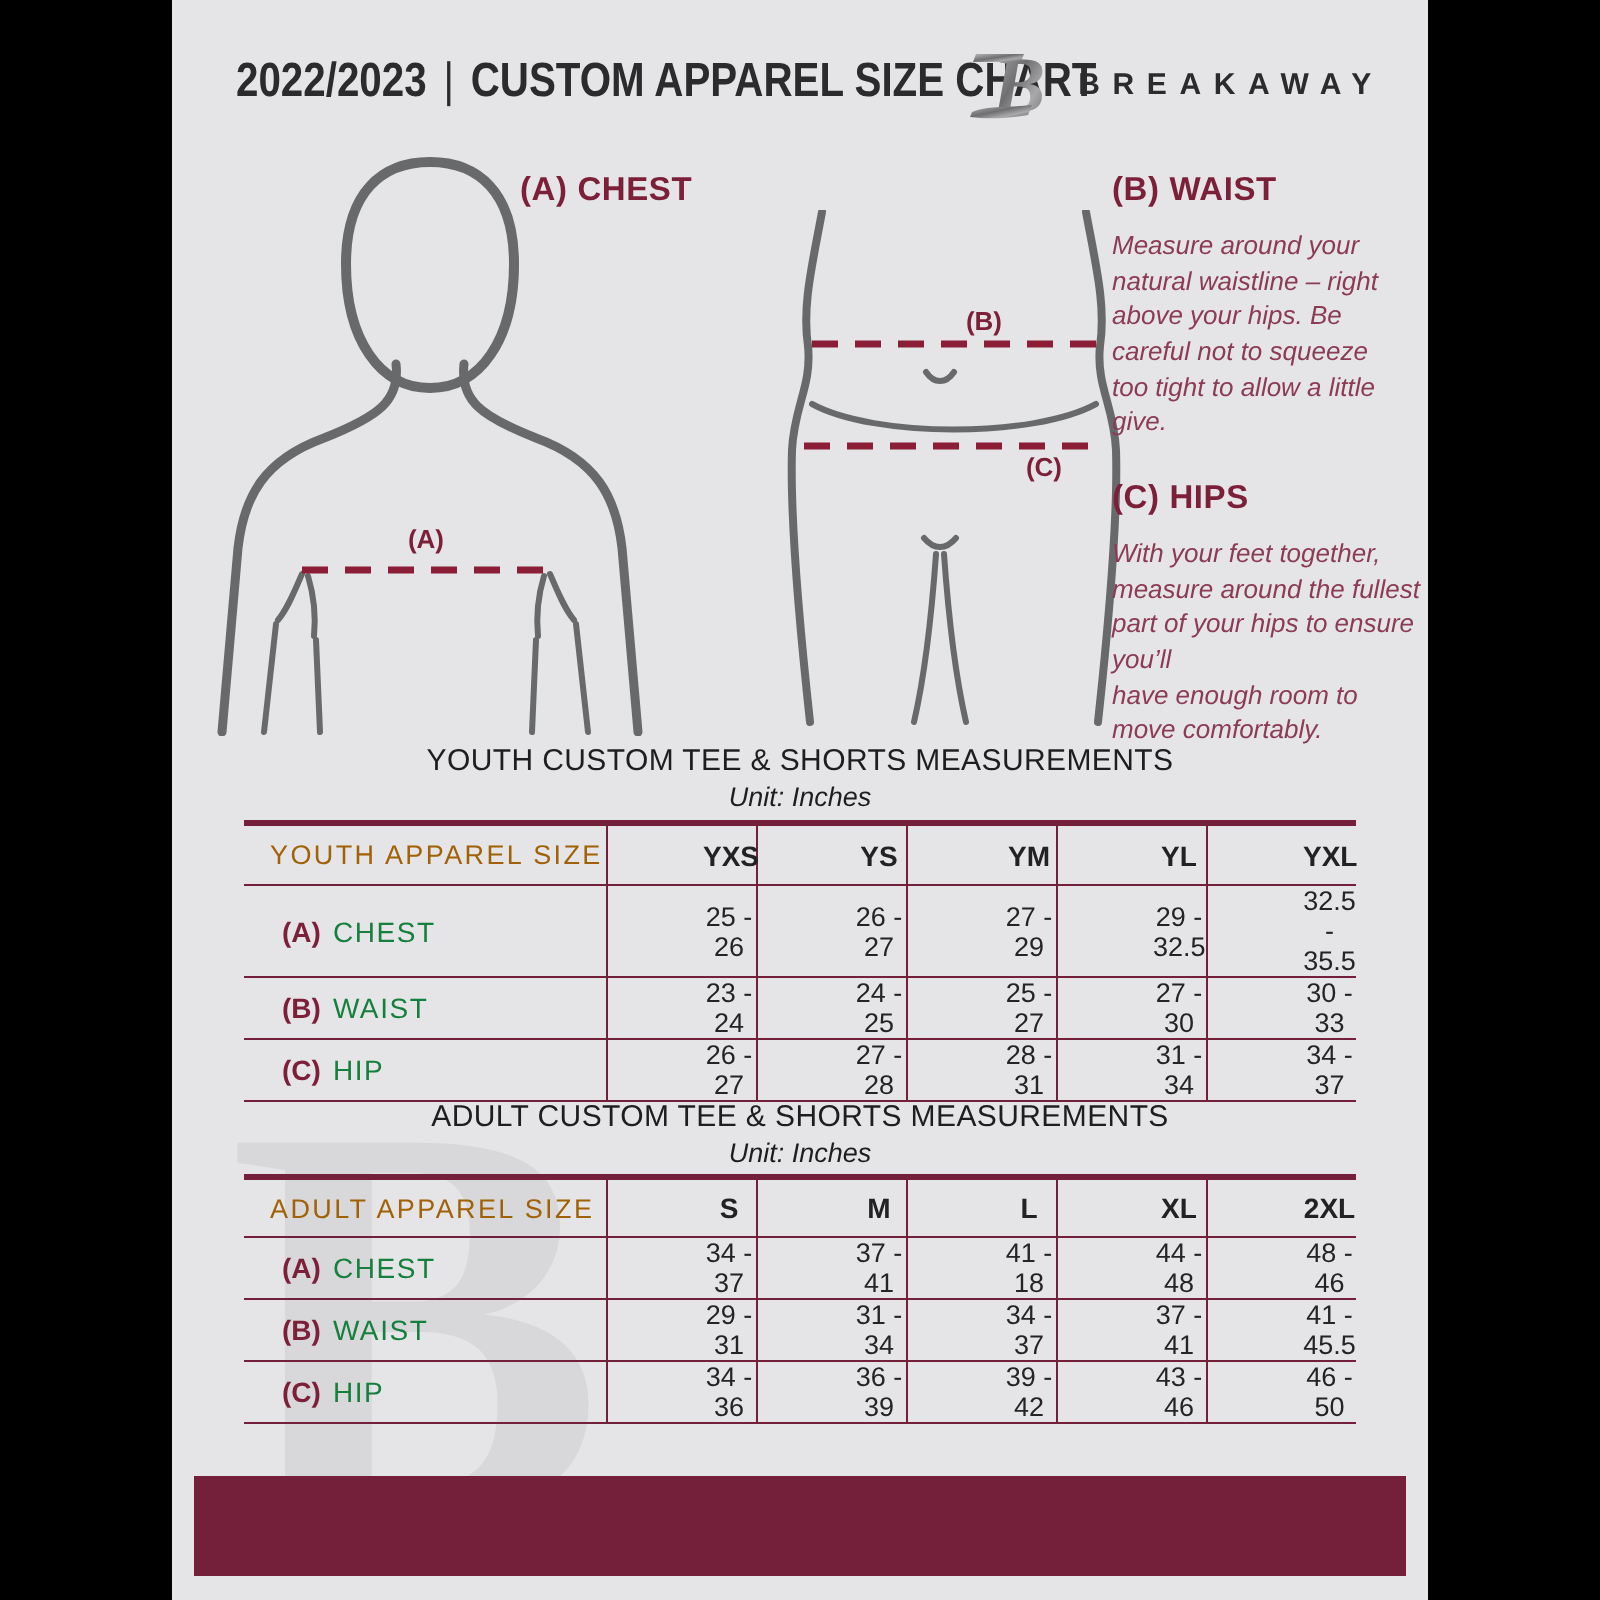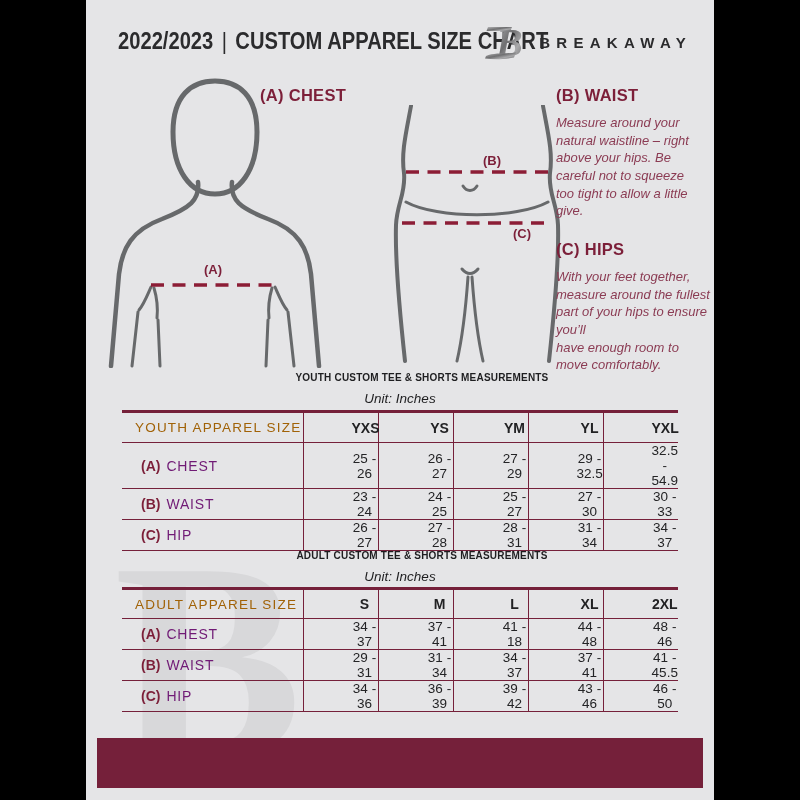--- a/index.html
+++ b/index.html
@@ -53,21 +53,21 @@
   .inst p{
     margin:0;font-size:13px;font-style:italic;color:var(--maroon-soft);
     line-height:1.36;white-space:pre-line;
   }
   .inst-a{left:174px;top:86px;width:158px;}
   .inst-b{left:470px;top:86px;width:146px;}
   .inst-c{left:470px;top:240px;width:156px;}
   
   .sec-title{
     position:absolute;left:0;width:100%;text-align:center;z-index:2;
-    font-size:10px;font-weight:bold;color:#1e1e20;letter-spacing:0.2px;margin-left:22px;
+    font-size:15px;font-weight:normal;color:#1e1e20;letter-spacing:0.2px;
   }
   .sec-unit{
     position:absolute;left:0;width:100%;text-align:center;z-index:2;
     font-size:13.5px;font-style:italic;color:#1e1e20;
   }
   .youth-title{top:372px;}  .youth-unit{top:391px;}
   .adult-title{top:550px;}  .adult-unit{top:569px;}
   
   .size-table{
     position:absolute;left:36px;z-index:2;width:556px;
@@ -88,21 +88,21 @@
   .youth-table tr{height:31px;}
   .adult-table tr{height:30px;}
   .size-table th{font-size:14px;font-weight:bold;color:#222224;text-align:center;}
   .size-table th.size-col{
     text-align:left;padding-left:13px;font-weight:normal;font-size:13.5px;
     letter-spacing:1.2px;color:#a16207;
   }
   .size-table td{font-size:13.5px;color:var(--dark);text-align:center;}
   .size-table td.row-label{text-align:left;padding-left:19px;font-size:14px;}
   .row-label .k{color:var(--maroon-head);font-weight:bold;margin-right:6px;}
-  .row-label .lbl{color:#701a75;letter-spacing:0.8px;}
+  .row-label .lbl{color:#15803d;letter-spacing:0.8px;}
   
   .footer-bar{
     position:absolute;left:11px;top:738px;width:606px;height:50px;
     background:var(--maroon);z-index:3;
   }
 </style>
 </head>
 <body>
 
 <div class="page">
@@ -188,21 +188,21 @@
       <th>YM</th>
       <th>YL</th>
       <th>YXL</th>
     </tr>
     <tr>
       <td class="row-label"><span class="k">(A)</span><span class="lbl">CHEST</span></td>
       <td>25 - 26</td>
       <td>26 - 27</td>
       <td>27 - 29</td>
       <td>29 - 32.5</td>
-      <td>32.5 - 54.9</td>
+      <td>32.5 - 35.5</td>
     </tr>
     <tr>
       <td class="row-label"><span class="k">(B)</span><span class="lbl">WAIST</span></td>
       <td>23 - 24</td>
       <td>24 - 25</td>
       <td>25 - 27</td>
       <td>27 - 30</td>
       <td>30 - 33</td>
     </tr>
     <tr>

